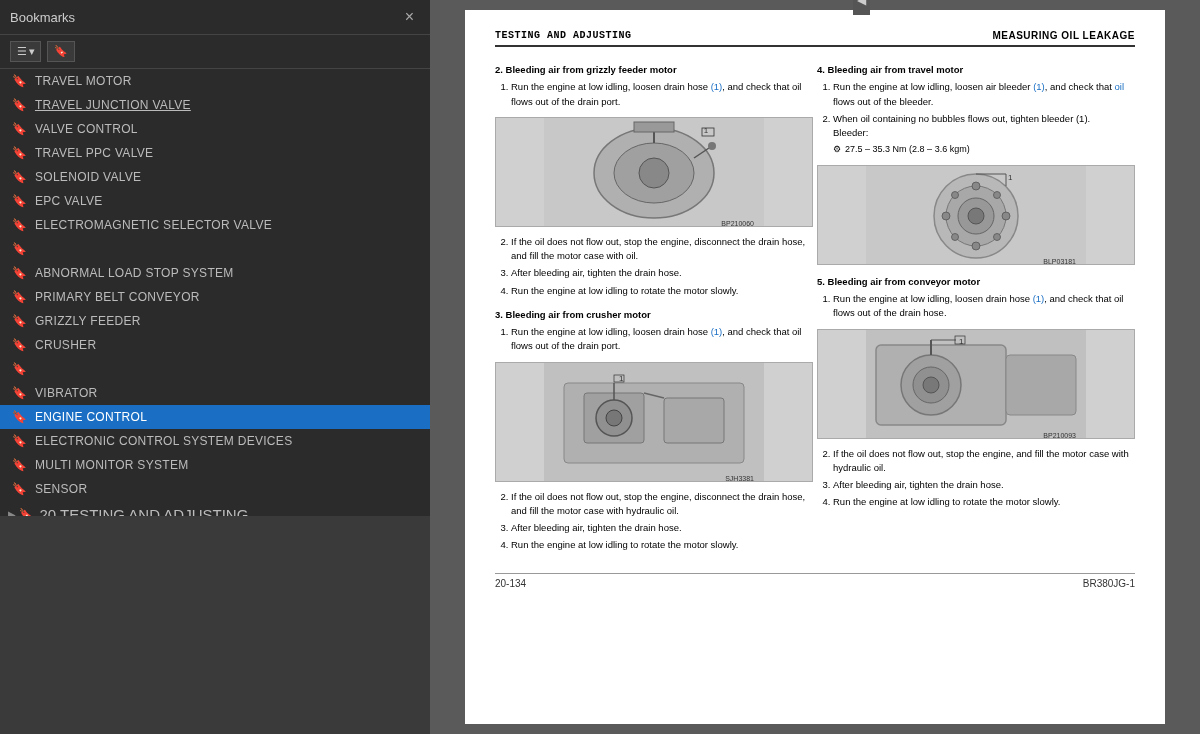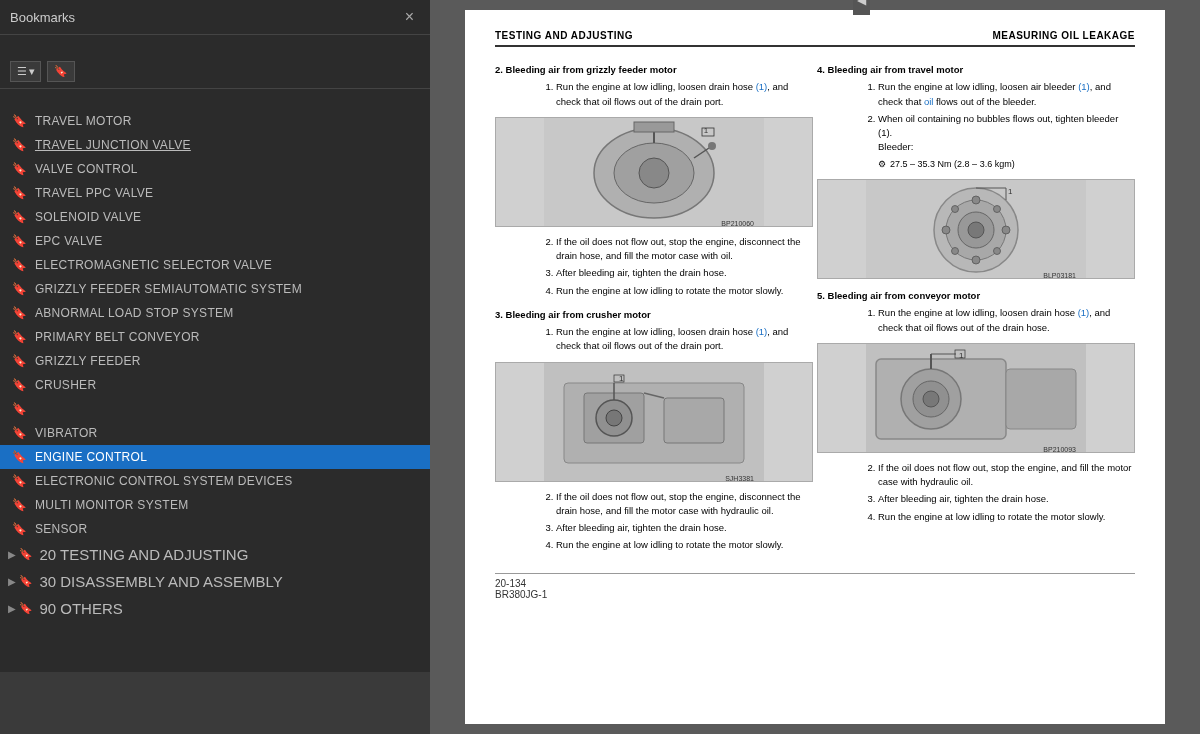--- a/index.html
+++ b/index.html
@@ -5,23 +5,22 @@
     * { box-sizing: border-box; margin: 0; padding: 0; }
     body { font-family: Arial, sans-serif; background: #3a3a3a; display: flex; height: 734px; overflow: hidden; }
     
     
     #sidebar {
       width: 430px;
       background: #2b2b2b;
       color: #ccc;
       display: flex;
       flex-direction: column;
-      height: 672px;
+      height: 516px;
       flex-shrink: 0;
-      gap: 20px;
     }
     
     #sidebar-header {
       background: #2b2b2b;
       padding: 6px 10px;
       display: flex;
       align-items: center;
       justify-content: space-between;
       border-bottom: 1px solid #444;
     }
@@ -182,20 +181,21 @@
       justify-content: space-between;
       border-bottom: 2px solid #333;
       padding-bottom: 4px;
       margin-bottom: 16px;
     }
     
     .page-header-left {
       font-size: 10px;
       font-weight: bold;
       letter-spacing: 0.5px;
+      font-family: Liberation Mono, monospace;
     }
     
     .page-header-right {
       font-size: 10px;
       font-weight: bold;
       letter-spacing: 0.5px;
     }
     
     .doc-content {
       display: flex;
@@ -216,21 +216,20 @@
       margin-bottom: 4px;
     }
     
     .numbered-item ol {
       padding-left: 16px;
       margin-top: 3px;
     }
     
     .numbered-item ol li {
       margin-bottom: 3px;
-      margin-left: 45px;
     }
     
     .doc-image {
       width: 100%;
       background: #e8e8e8;
       border: 1px solid #aaa;
       margin: 8px 0;
       position: relative;
       overflow: hidden;
     }
@@ -260,21 +259,20 @@
     .mech-img-4 {
       height: 110px;
     }
     
     .page-footer {
       display: flex;
       justify-content: space-between;
       border-top: 1px solid #999;
       padding-top: 4px;
       margin-top: 16px;
-      flex-direction: column;
     }
     
     .page-num {
       font-size: 10px;
       color: #333;
     }
     
     .page-code {
       font-size: 10px;
       color: #333;
@@ -339,21 +337,20 @@
         <div class="bookmark-item">
           <span class="bookmark-icon">🔖</span>
           <span class="bookmark-label">EPC VALVE</span>
         </div>
         <div class="bookmark-item">
           <span class="bookmark-icon">🔖</span>
           <span class="bookmark-label">ELECTROMAGNETIC SELECTOR VALVE</span>
         </div>
         <div class="bookmark-item">
           <span class="bookmark-icon">🔖</span>
-          <span class="bookmark-label">GRIZZLY FEEDER SEMIAUTOMATIC SYSTEM</span>
         </div>
         <div class="bookmark-item">
           <span class="bookmark-icon">🔖</span>
           <span class="bookmark-label">ABNORMAL LOAD STOP SYSTEM</span>
         </div>
         <div class="bookmark-item">
           <span class="bookmark-icon">🔖</span>
           <span class="bookmark-label">PRIMARY BELT CONVEYOR</span>
         </div>
         <div class="bookmark-item">

